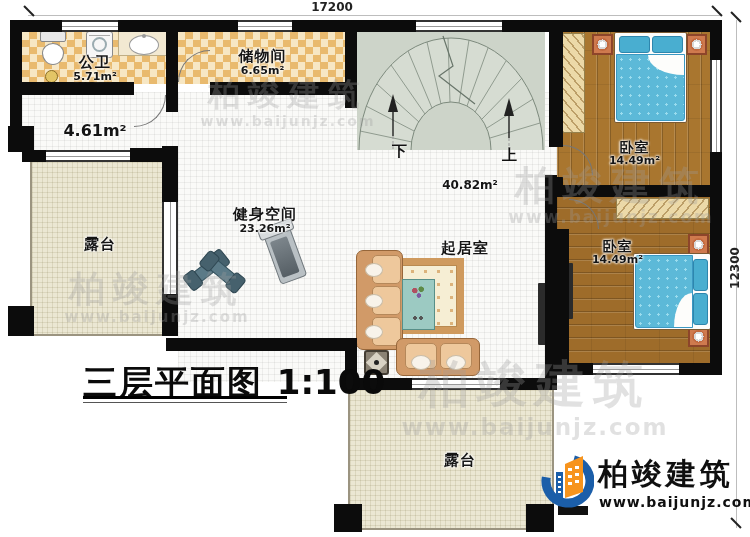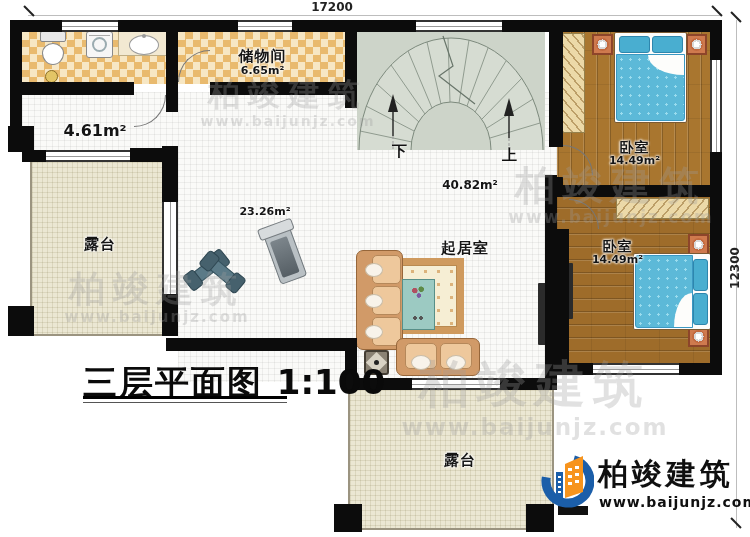--- a/index.html
+++ b/index.html
@@ -225,31 +225,36 @@
   <div class="wall" style="left:8px;top:306px;width:26px;height:30px"></div>
 
   <div class="wall" style="left:334px;top:504px;width:28px;height:28px"></div>
   <div class="wall" style="left:526px;top:504px;width:28px;height:28px"></div>
 
   <div class="arc br" style="left:134px;top:95px;width:32px;height:32px"></div>
   <div class="arc tl" style="left:178px;top:50px;width:32px;height:32px"></div>
   <div class="arc tr" style="left:563px;top:145px;width:30px;height:30px"></div>
   <div class="arc tr" style="left:569px;top:199px;width:30px;height:30px"></div>
 
+  <div class="room-label" style="left:30px;top:54px;width:130px">
+    <span class="nm">公卫</span>
+    <span class="ar">5.71m²</span>
+  </div>
   <div class="room-label" style="left:185px;top:48px;width:155px">
     <span class="nm">储物间</span>
     <span class="ar">6.65m²</span>
   </div>
   <div class="room-label" style="left:45px;top:122px;width:100px;font-size:16px">
     <span>4.61m²</span>
   </div>
   <div class="room-label" style="left:40px;top:236px;width:120px">
     <span class="nm">露台</span>
   </div>
   <div class="room-label" style="left:190px;top:206px;width:150px">
+    <span class="nm">健身空间</span>
     <span class="ar">23.26m²</span>
   </div>
   <div class="room-label" style="left:405px;top:179px;width:130px;font-size:12px">
     <span>40.82m²</span>
   </div>
   <div class="room-label" style="left:415px;top:240px;width:100px">
     <span class="nm">起居室</span>
   </div>
   <div class="room-label" style="left:577px;top:139px;width:115px">
     <span class="nm" style="font-size:14px">卧室</span>

